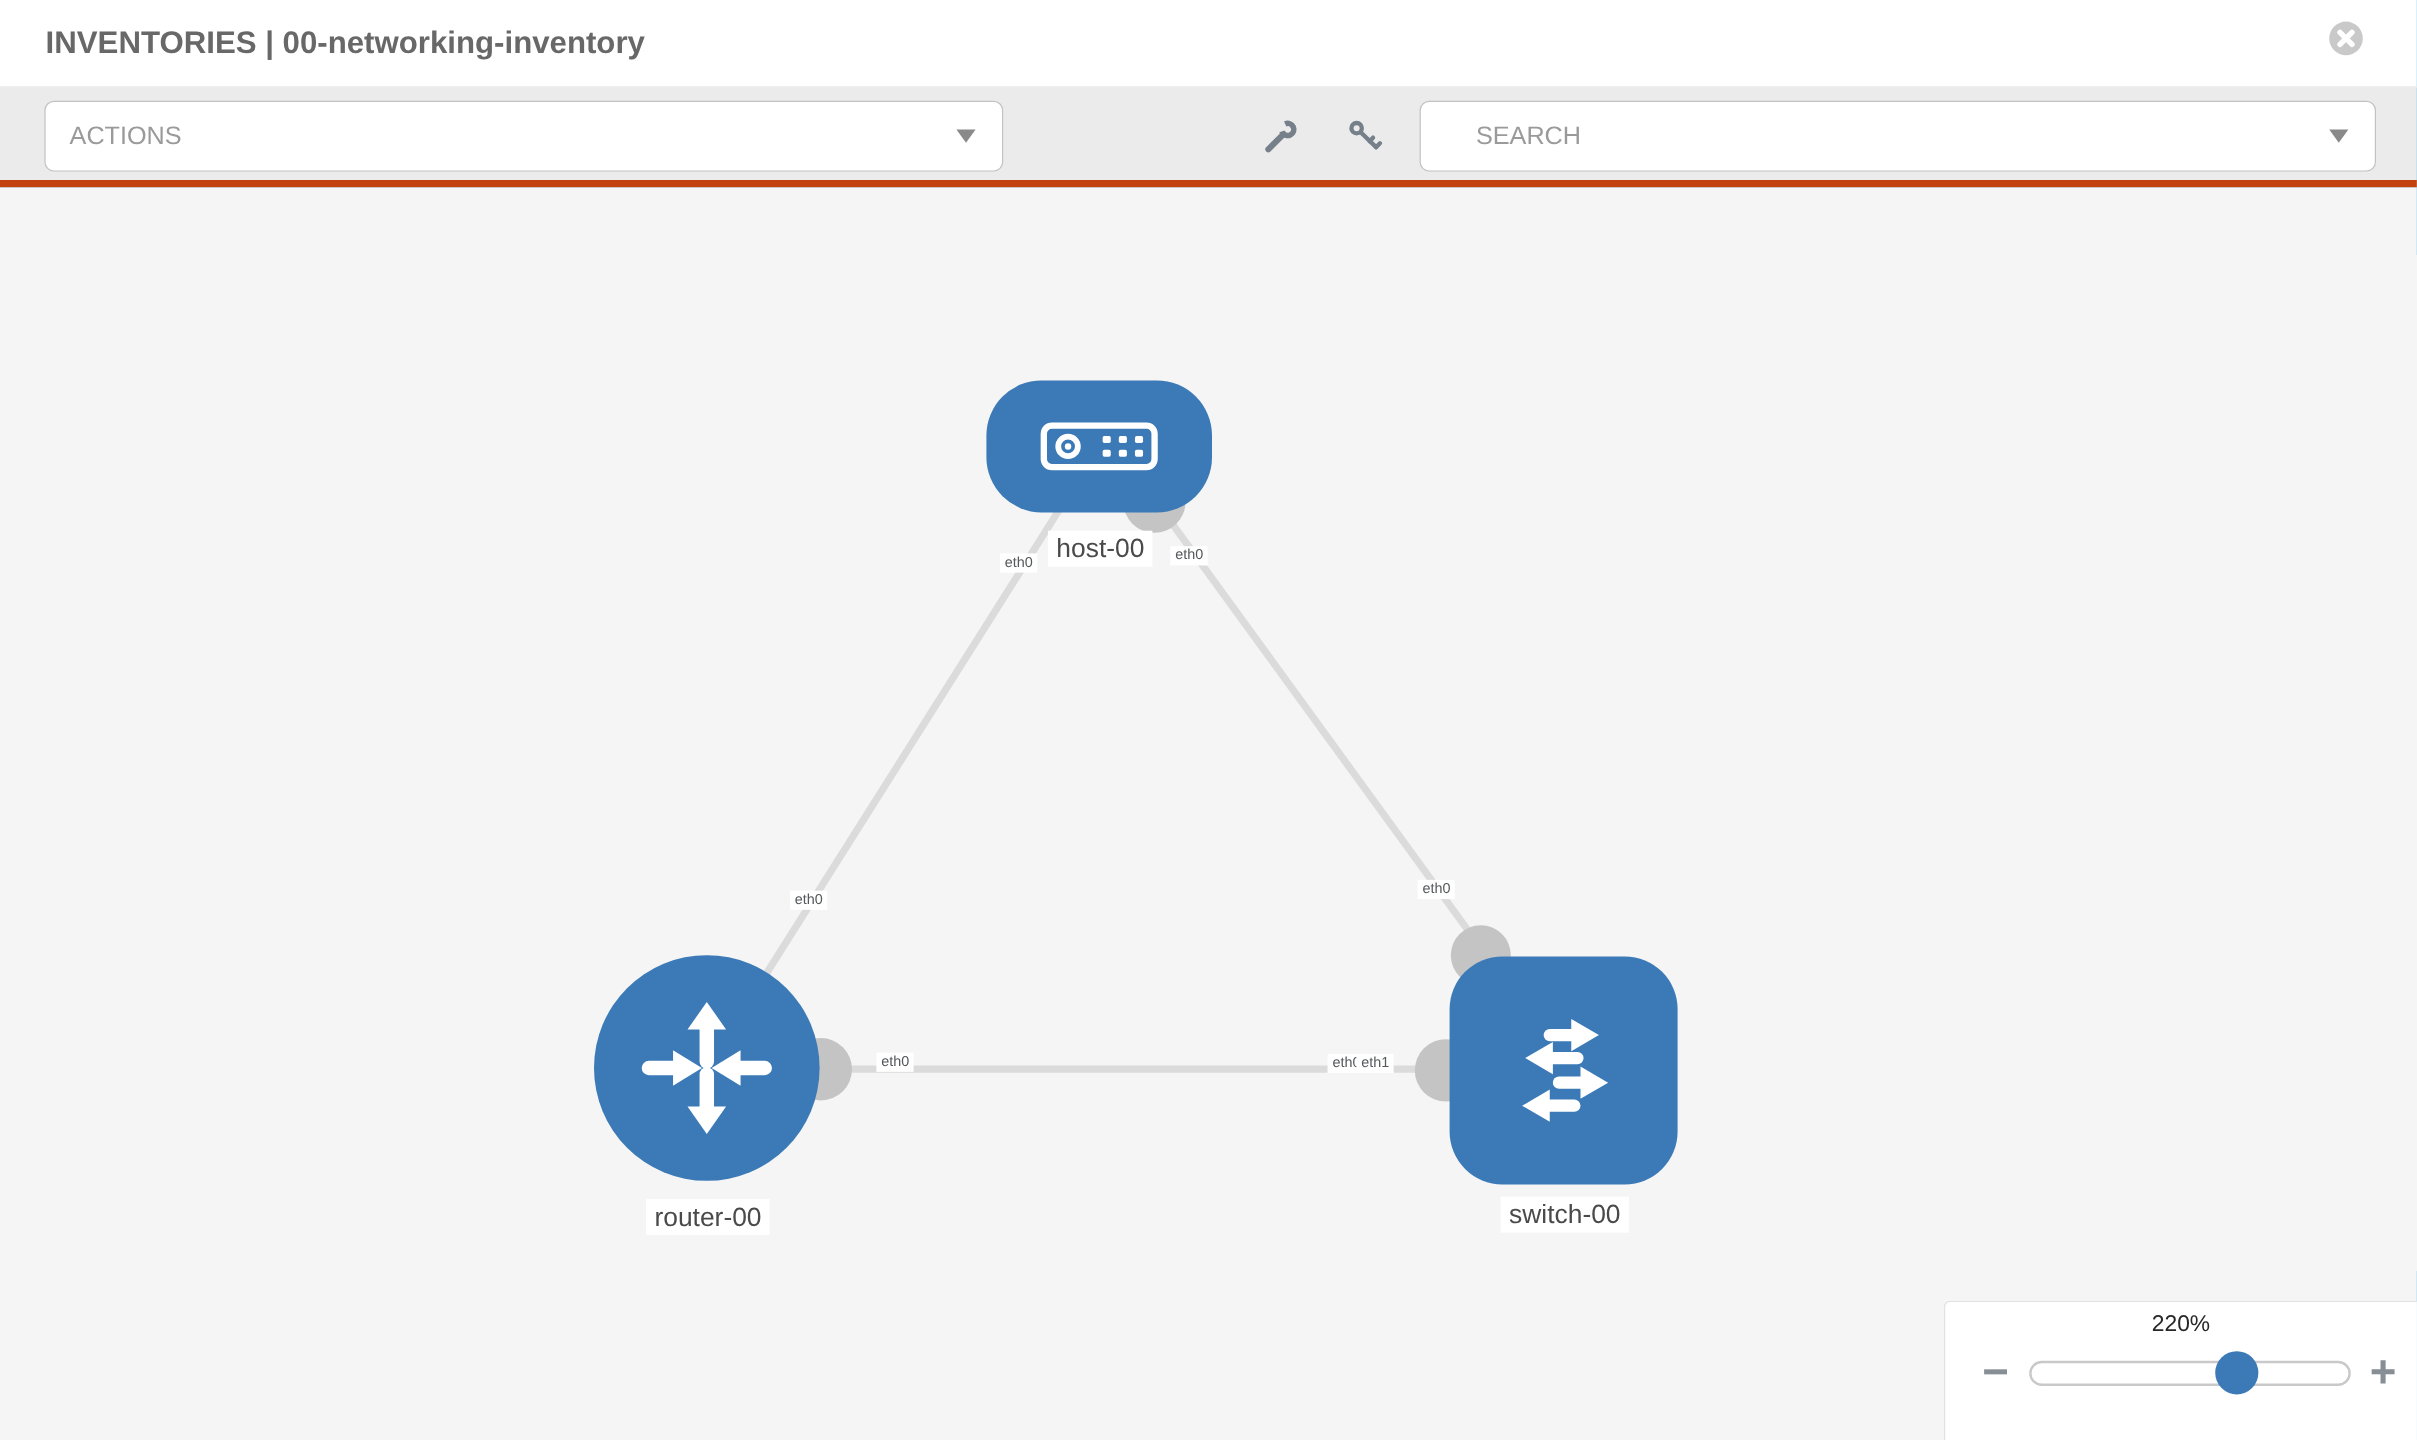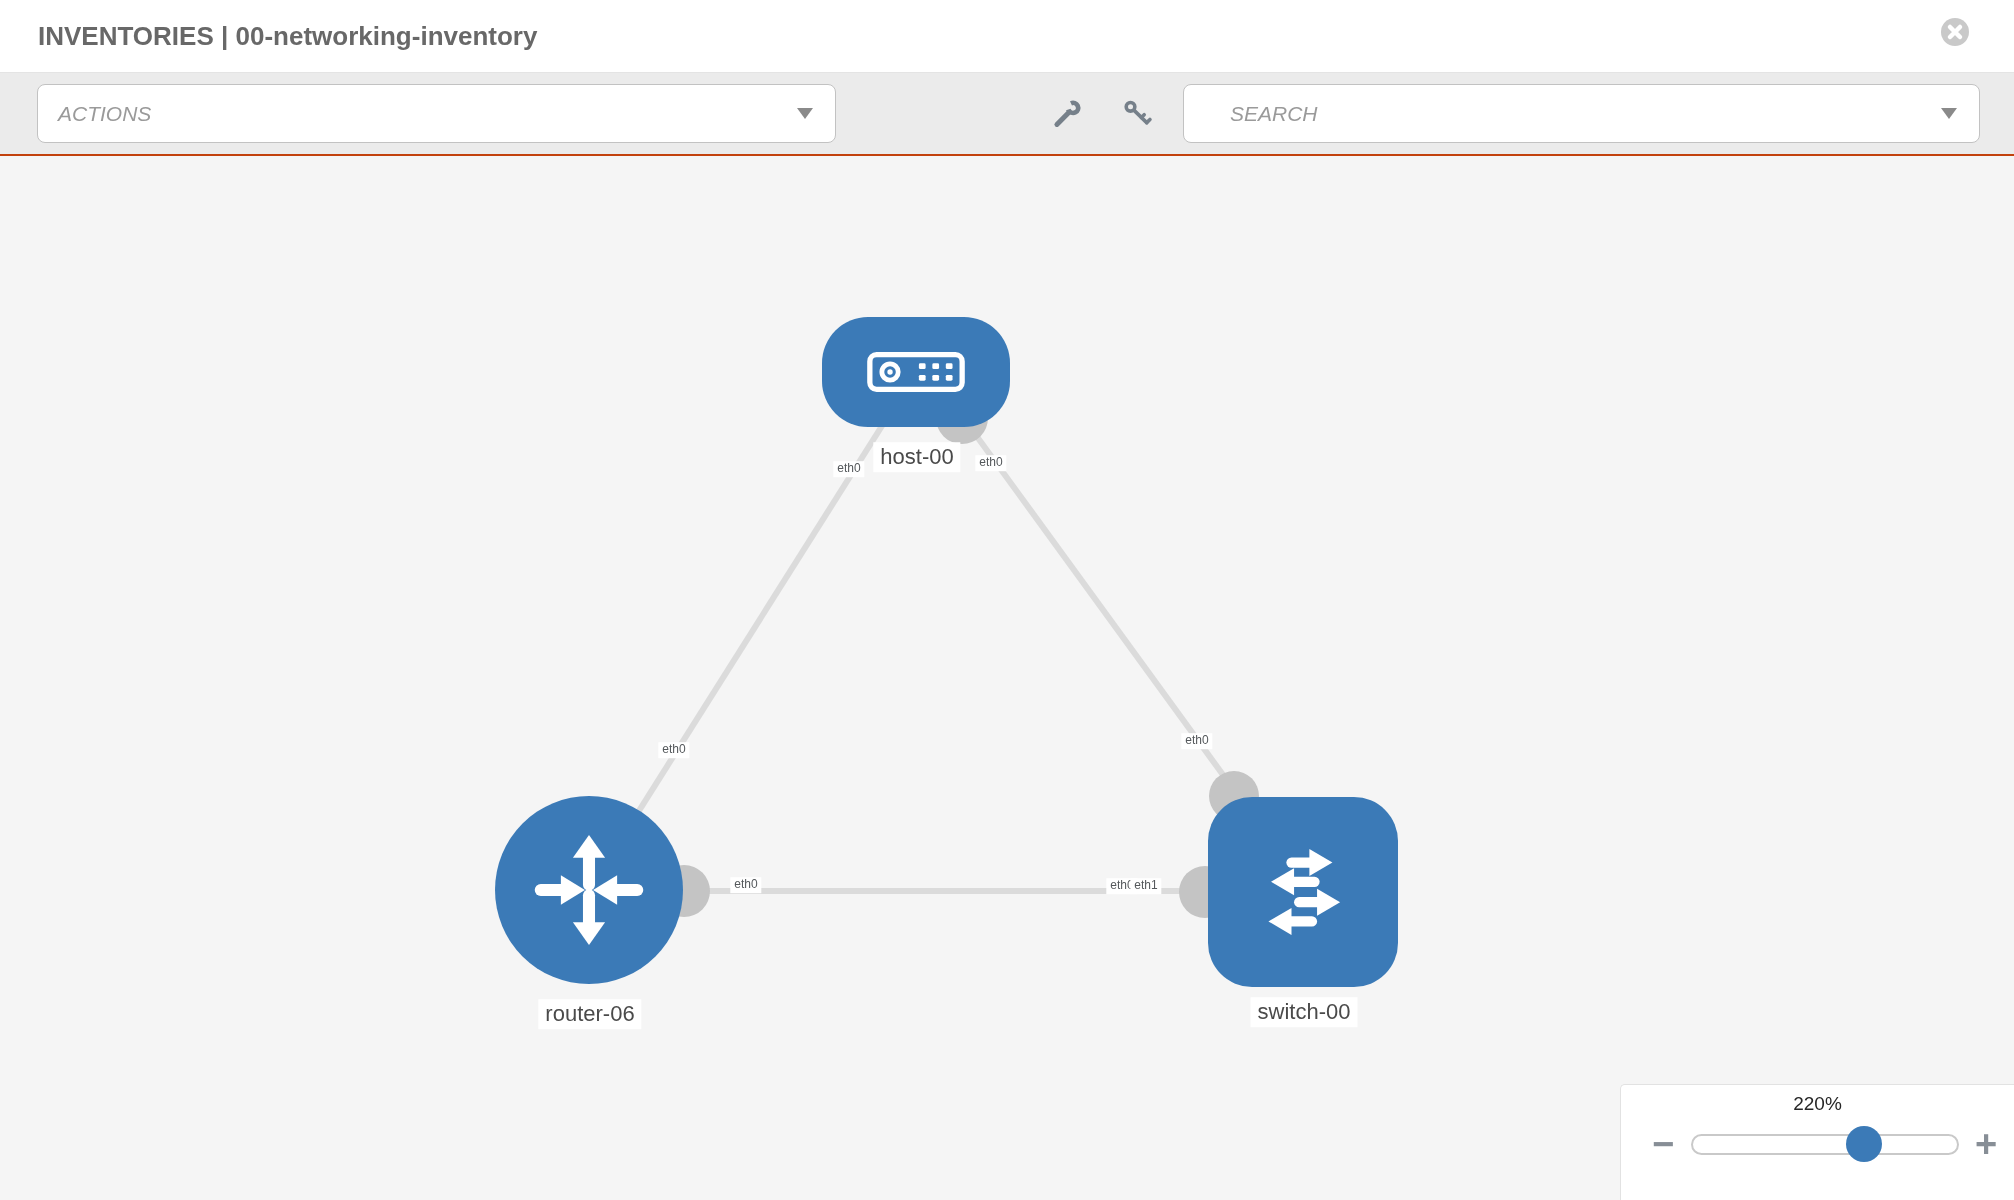--- a/index.html
+++ b/index.html
@@ -19,21 +19,21 @@
     margin:0;font-size:26px;font-weight:bold;color:#686868;white-space:nowrap;
   }
   .close-btn{
     position:absolute;right:44px;top:17px;width:30px;height:30px;
     padding:0;border:none;background:transparent;cursor:pointer;
   }
 
   
   .toolbar{
     position:absolute;left:0;top:72px;right:0;height:84px;background:#ebebeb;
-    border-bottom:2px solid #c2410c;box-sizing:border-box;z-index:25;font-style:italic;
+    border-bottom:6px solid #c2410c;box-sizing:border-box;z-index:25;
   }
   .select{
     position:absolute;top:12px;height:59px;background:#fff;
     border:1px solid #c2c2c2;border-radius:8px;box-sizing:border-box;
     display:flex;align-items:center;justify-content:space-between;
     padding:0 22px 0 20px;font-size:21px;color:#9a9a9a;cursor:pointer;
   }
   .select-actions{left:37px;width:799px;}
   .select-search{left:1183px;width:797px;padding-left:46px;}
   .caret{
@@ -208,21 +208,21 @@
 
     <div class="iface" style="left:849px;top:313px;">eth0</div>
     <div class="iface" style="left:991px;top:307px;">eth0</div>
     <div class="iface" style="left:674px;top:594px;">eth0</div>
     <div class="iface" style="left:1197px;top:585px;">eth0</div>
     <div class="iface" style="left:746px;top:729px;">eth0</div>
     <div class="iface" style="left:1122px;top:730px;">eth0</div>
     <div class="iface" style="left:1146px;top:730px;">eth1</div>
 
     <div class="node-label" style="left:917px;top:301px;">host-00</div>
-    <div class="node-label" style="left:590px;top:858px;">router-06</div>
+    <div class="node-label" style="left:590px;top:858px;">router-00</div>
     <div class="node-label" style="left:1304px;top:856px;text-align:center;">switch-00</div>
   </div>
 
   <div class="zoom-panel">
     <div class="zoom-value">220%</div>
     <button class="zoom-btn zoom-minus">−</button>
     <div class="zoom-track"></div>
     <div class="zoom-handle"></div>
     <button class="zoom-btn zoom-plus">+</button>
   </div>

